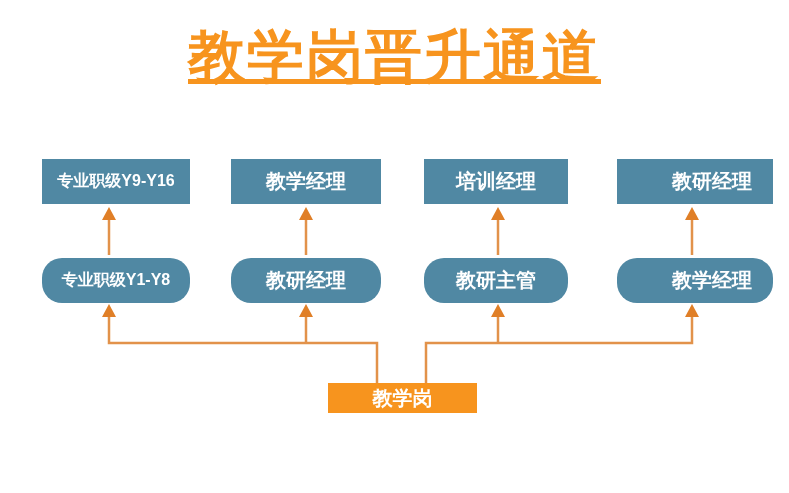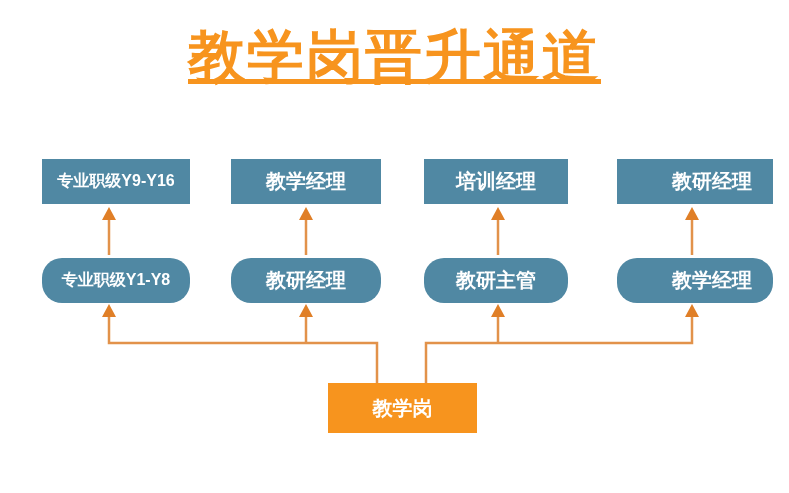--- a/index.html
+++ b/index.html
@@ -42,21 +42,21 @@
   .root{background:#F7941E;}
   .small-label{font-size:16px;}
   
   .r1{top:159px;height:45px;}
   
   .r2{top:258px;height:45px;border-radius:20px;}
   .c1{left:42px;width:148px;}
   .c2{left:231px;width:150px;}
   .c3{left:424px;width:144px;}
   .c4{left:617px;width:156px;padding-left:34px;}
-  .root-box{left:328px;top:383px;width:149px;height:50px;}
+  .root-box{left:328px;top:383px;width:149px;height:30px;}
 </style>
 </head>
 <body>
 
 <div class="canvas">
 
   <h1 class="title">教学岗晋升通道</h1>
 
   <svg class="connector-svg" width="789" height="493" viewBox="0 0 789 493" xmlns="http://www.w3.org/2000/svg">
     <g stroke="#E2924A" stroke-width="2.5" fill="none">

